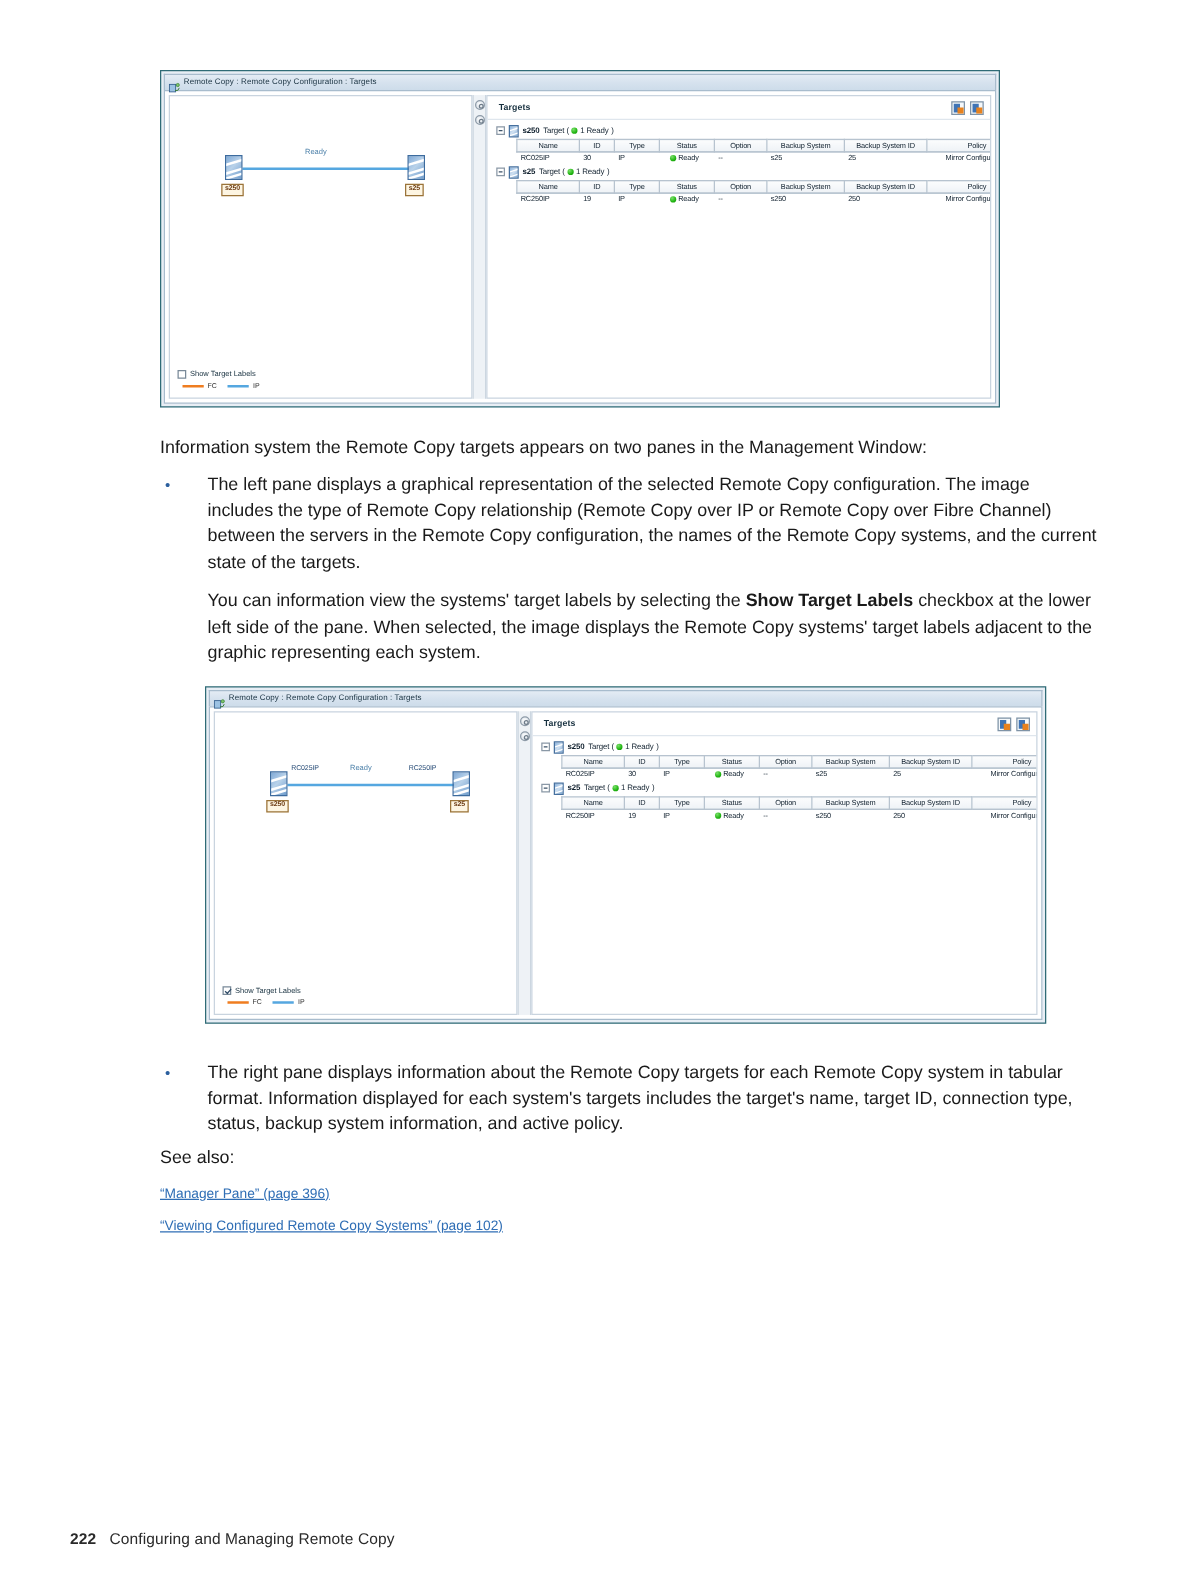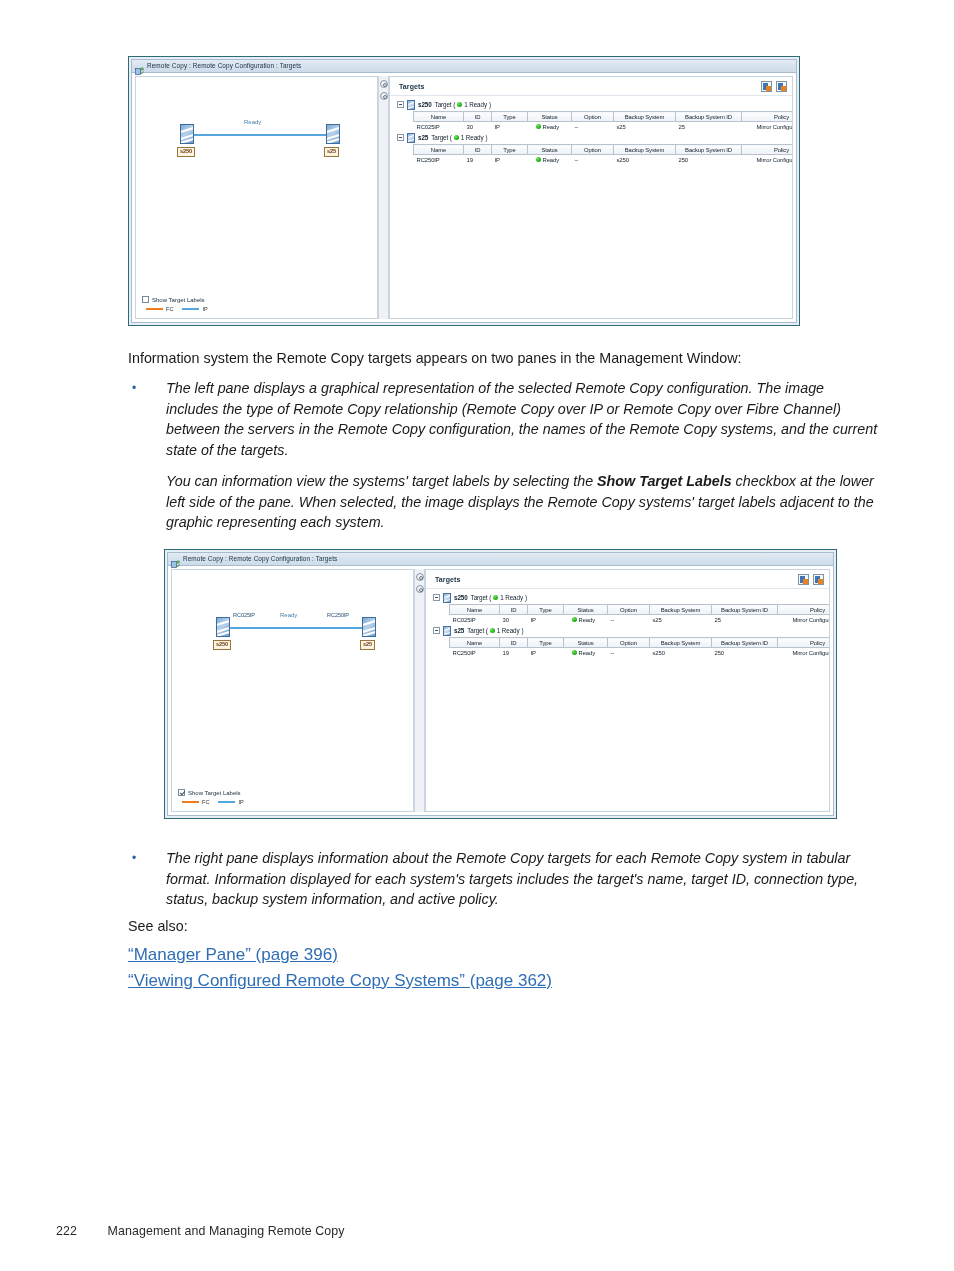--- a/index.html
+++ b/index.html
@@ -400,33 +400,33 @@
   }
   .bullet-dot {
     width: 34px;
     flex: none;
     text-align: left;
     padding-left: 4px;
     font-size: 12px;
     color: #2b5f9e;
     line-height: 20.5px;
   }
-  .bullet-body { flex: 1; font-style: italic; }
+  .bullet-body { flex: 1; }
   .link {
     color: #2f6eb5;
-    font-size: 17px;
+    font-size: 11px;
     line-height: 26px;
   }
   .footer {
     position: absolute;
     font-size: 12.4px;
     color: #2a2a2a;
     letter-spacing: .1px;
   }
-  .footer .pg { margin-right: 27px; }
+  .footer .pg { margin-right: 7px; font-weight: bold; }
   b { font-weight: bold; }
 </style>
 </head>
 <body>
 
 <div class="screenshot" id="shot-top" style="left:128px; top:56px; width:672px; height:270px;">
   <div class="shot-outer">
     <div class="titlebar">
       <span class="titlebar-icon">
         <svg width="9" height="9" viewBox="0 0 9 9">
@@ -808,20 +808,20 @@
     <span class="bullet-body">
       <div class="para">The right pane displays information about the Remote Copy targets for each Remote Copy system in tabular format. Information displayed for each system's targets includes the target's name, target ID, connection type, status, backup system information, and active policy.</div>
     </span>
   </div>
 </div>
 
 <div class="doc-text" style="left:128px; top:916px; width:750px;">
   <div class="para">See also:</div>
   <div style="margin-top:5px;">
     <div><a class="link" href="#">“Manager Pane” (page 396)</a></div>
-    <div><a class="link" href="#">“Viewing Configured Remote Copy Systems” (page 362)</a></div>
+    <div><a class="link" href="#">“Viewing Configured Remote Copy Systems” (page 102)</a></div>
   </div>
 </div>
 
 <div class="footer" style="left:56px; top:1224px;">
   <span class="pg">222</span>
-  <span>Management and Managing Remote Copy</span>
+  <span>Configuring and Managing Remote Copy</span>
 </div>
 
 </body></html>

